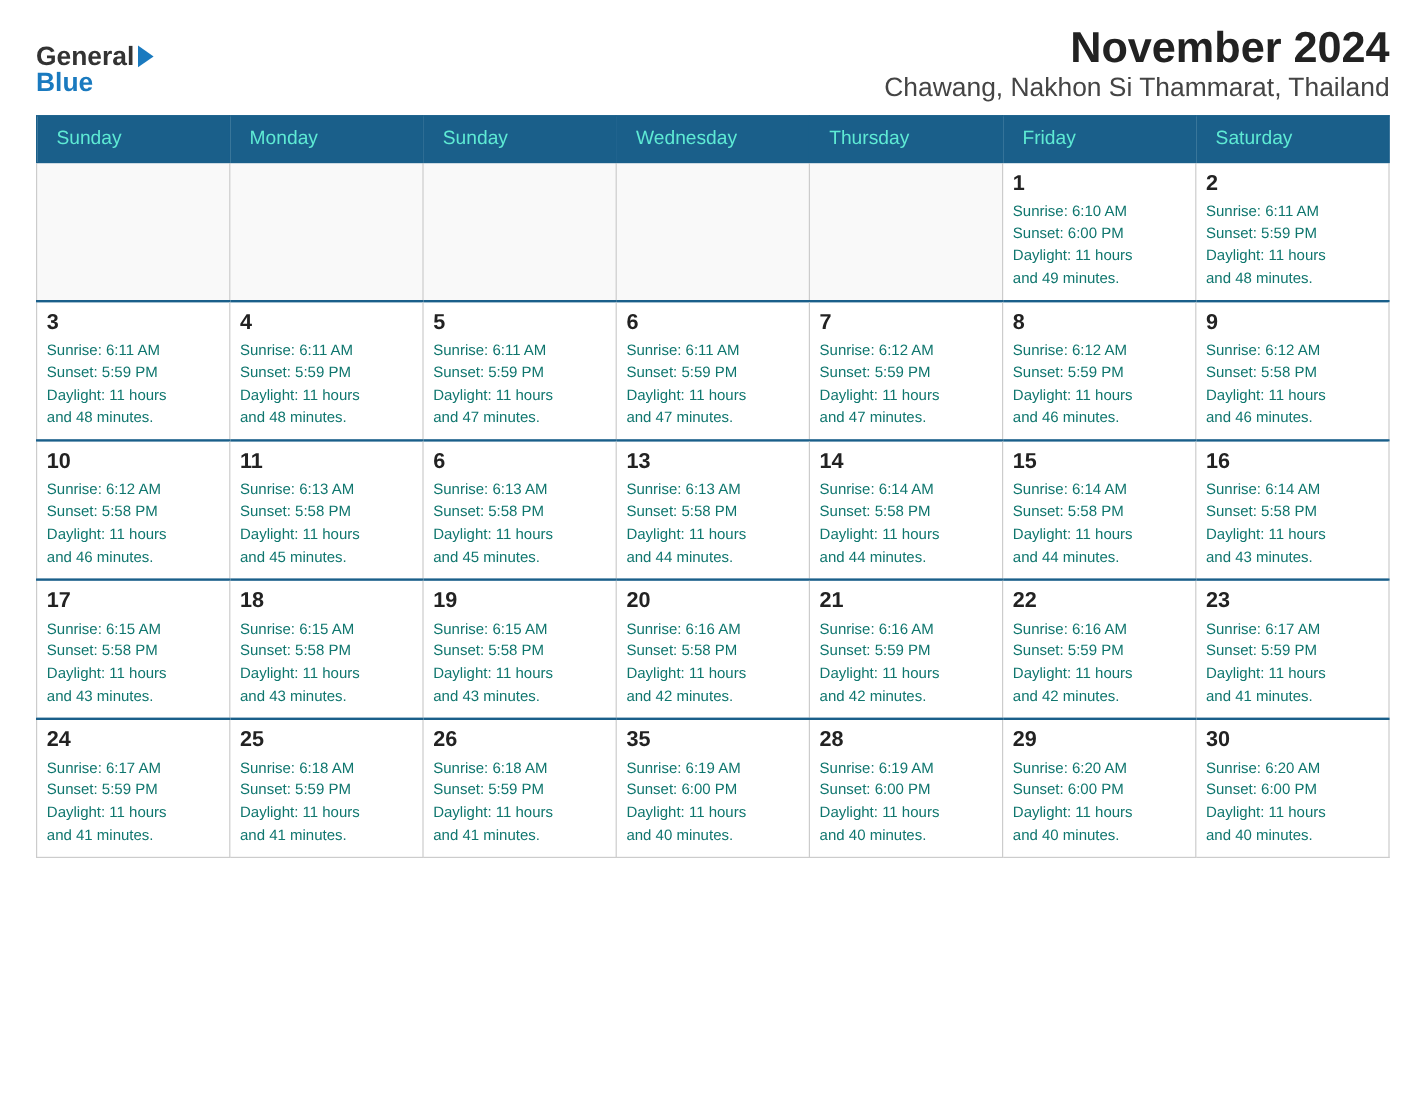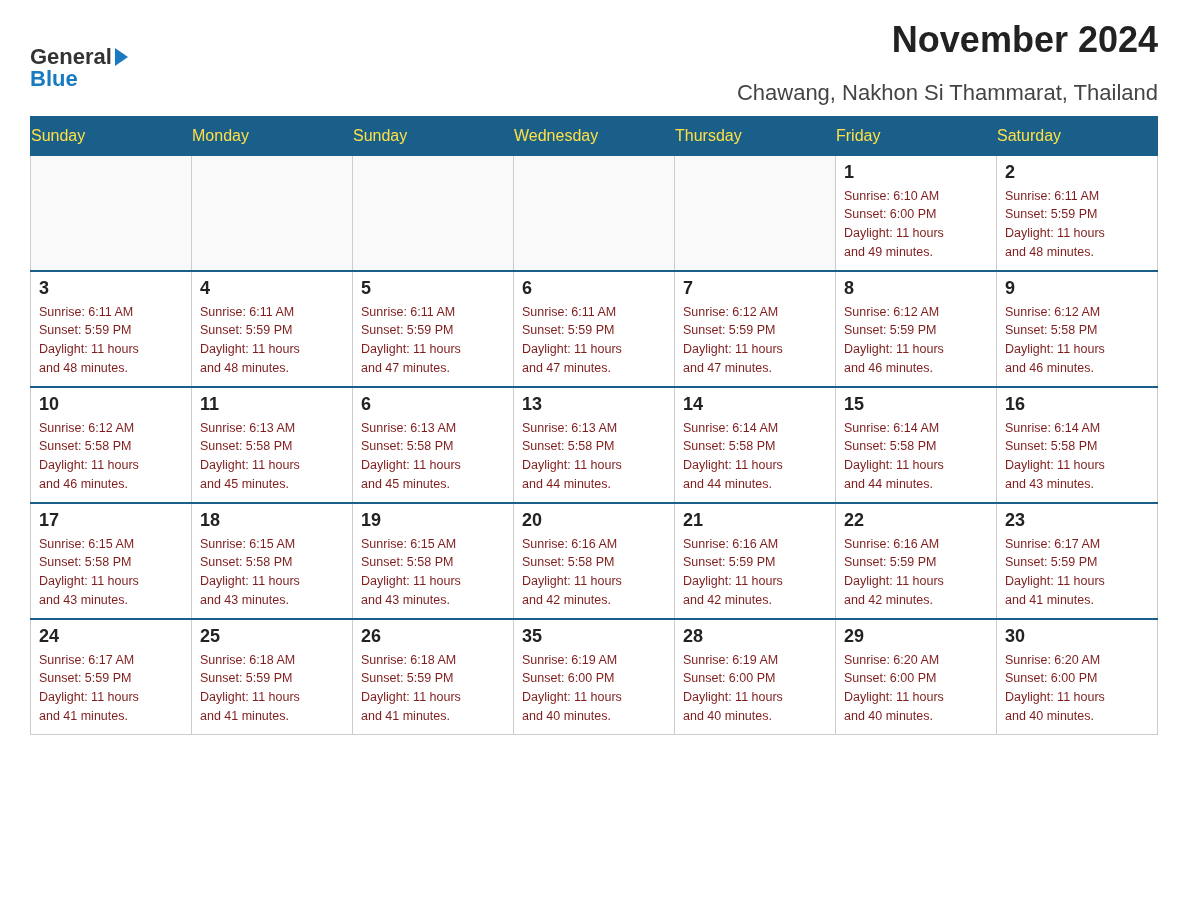--- a/index.html
+++ b/index.html
@@ -40,31 +40,31 @@
     }
     .month-title {
       font-size: 36px;
       font-weight: bold;
       color: #222;
       line-height: 1.1;
     }
     .location-title {
       font-size: 22px;
       color: #444;
-      margin-top: 20px;
+      margin-top: 0;
     }
     table {
       width: 100%;
       border-collapse: collapse;
       margin-top: 10px;
     }
     th {
       background-color: #1a5f8a;
-      color: #fde047;
-      padding: 10px 0;
+      color: #5eead4;
+      padding: 10px 16px;
       text-align: left;
       font-size: 16px;
       font-weight: normal;
       border: 1px solid #1a5f8a;
     }
     td {
       vertical-align: top;
       padding: 6px 8px 8px 8px;
       border: 1px solid #cccccc;
       width: 14.28%;
@@ -74,21 +74,21 @@
     }
     .day-number {
       font-size: 18px;
       font-weight: bold;
       color: #222;
       display: block;
       margin-bottom: 4px;
     }
     .day-info {
       font-size: 12.5px;
-      color: #7f1d1d;
+      color: #0f766e;
       line-height: 1.5;
     }
     .empty-cell {
       background: #f9f9f9;
     }
     tr:first-child td {
       height: 100px;
     }
     td {
       height: 105px;

